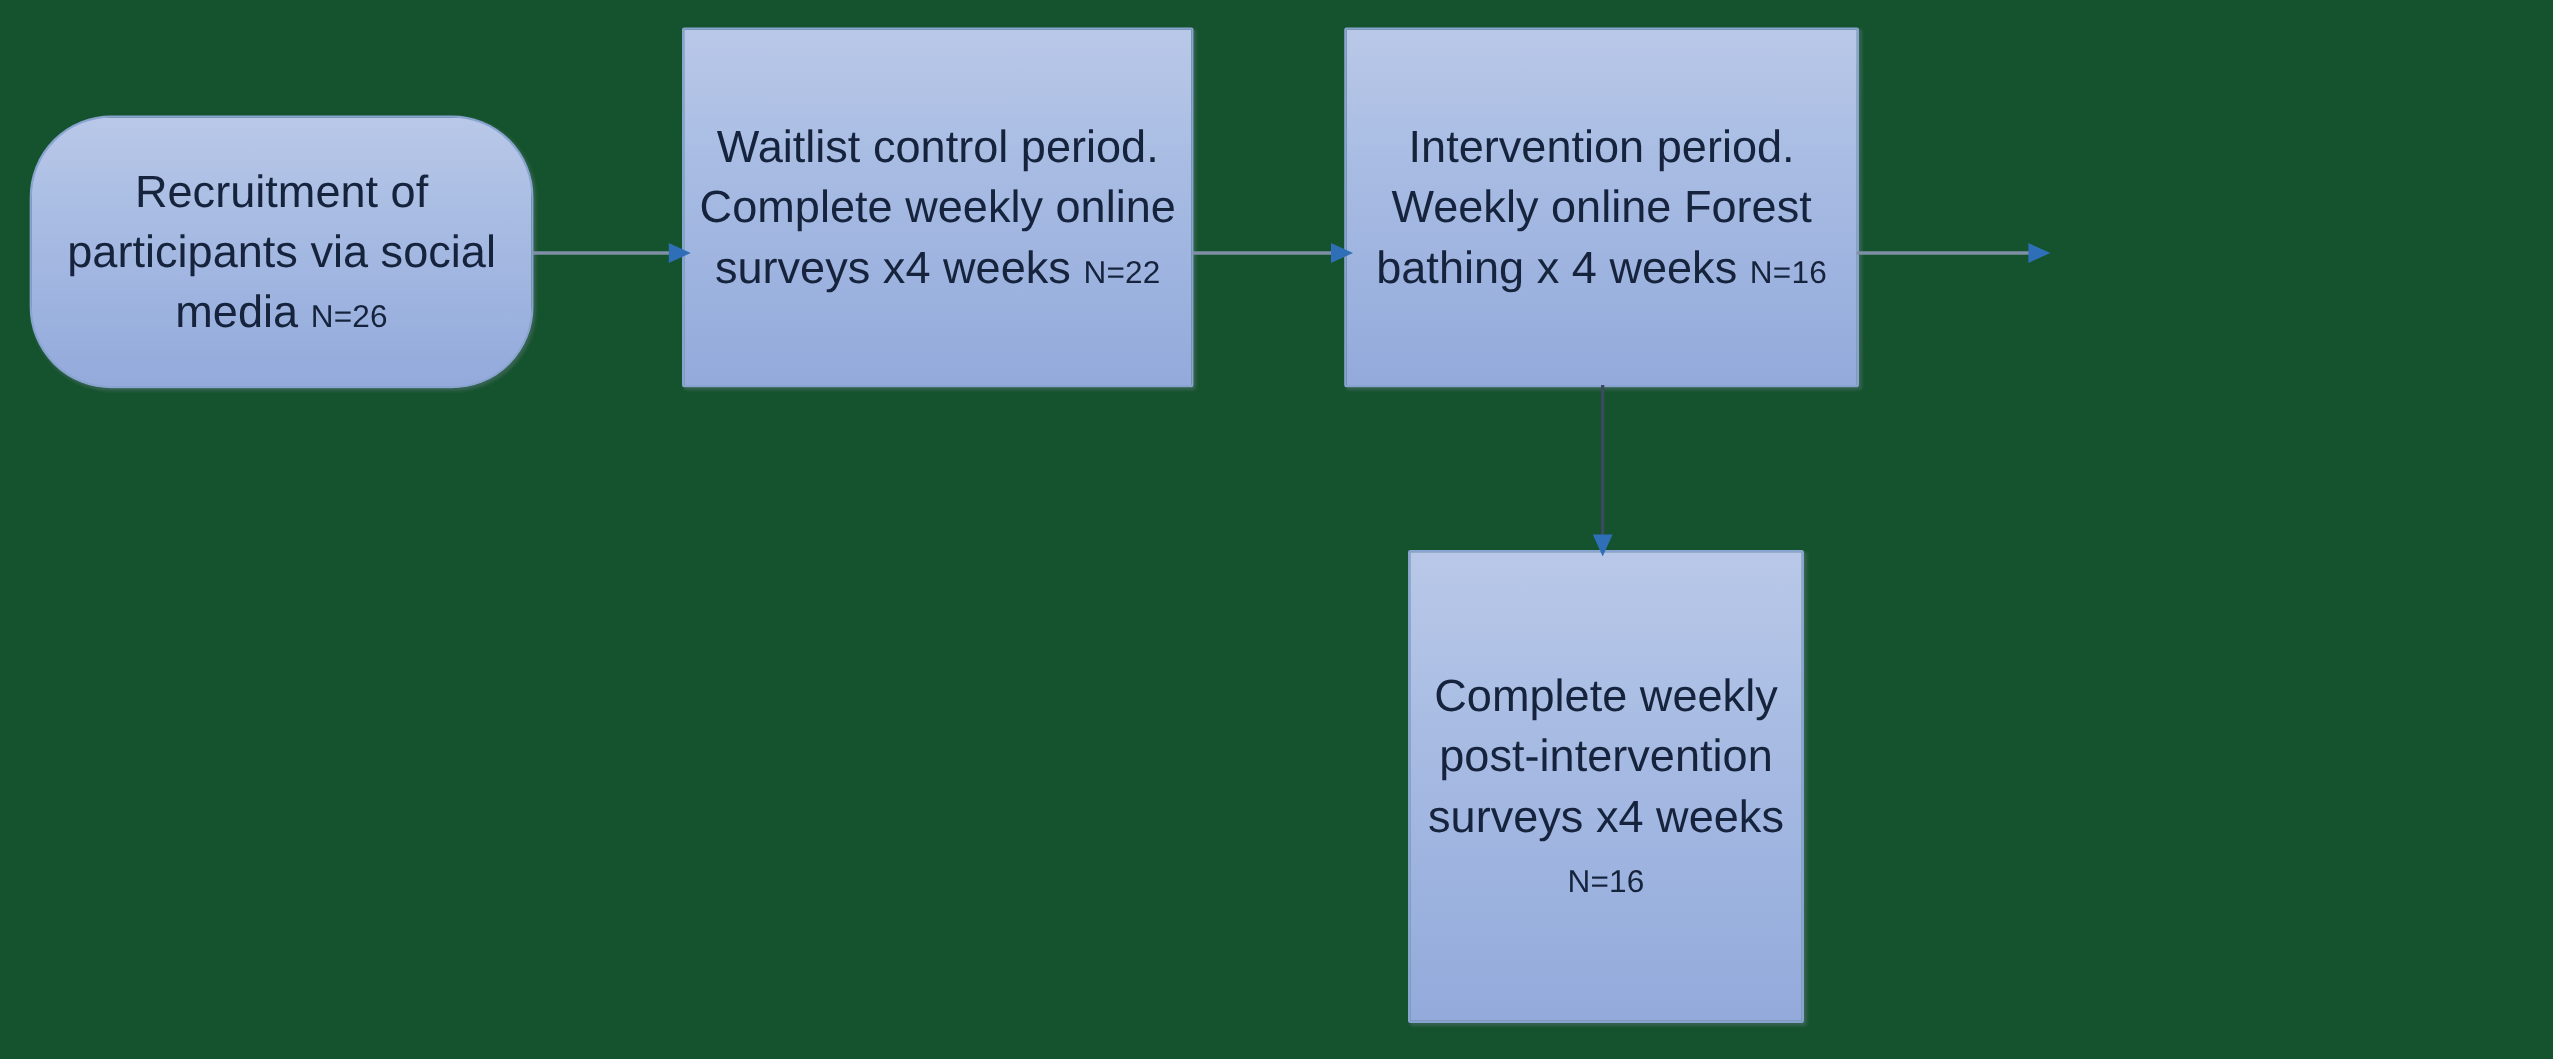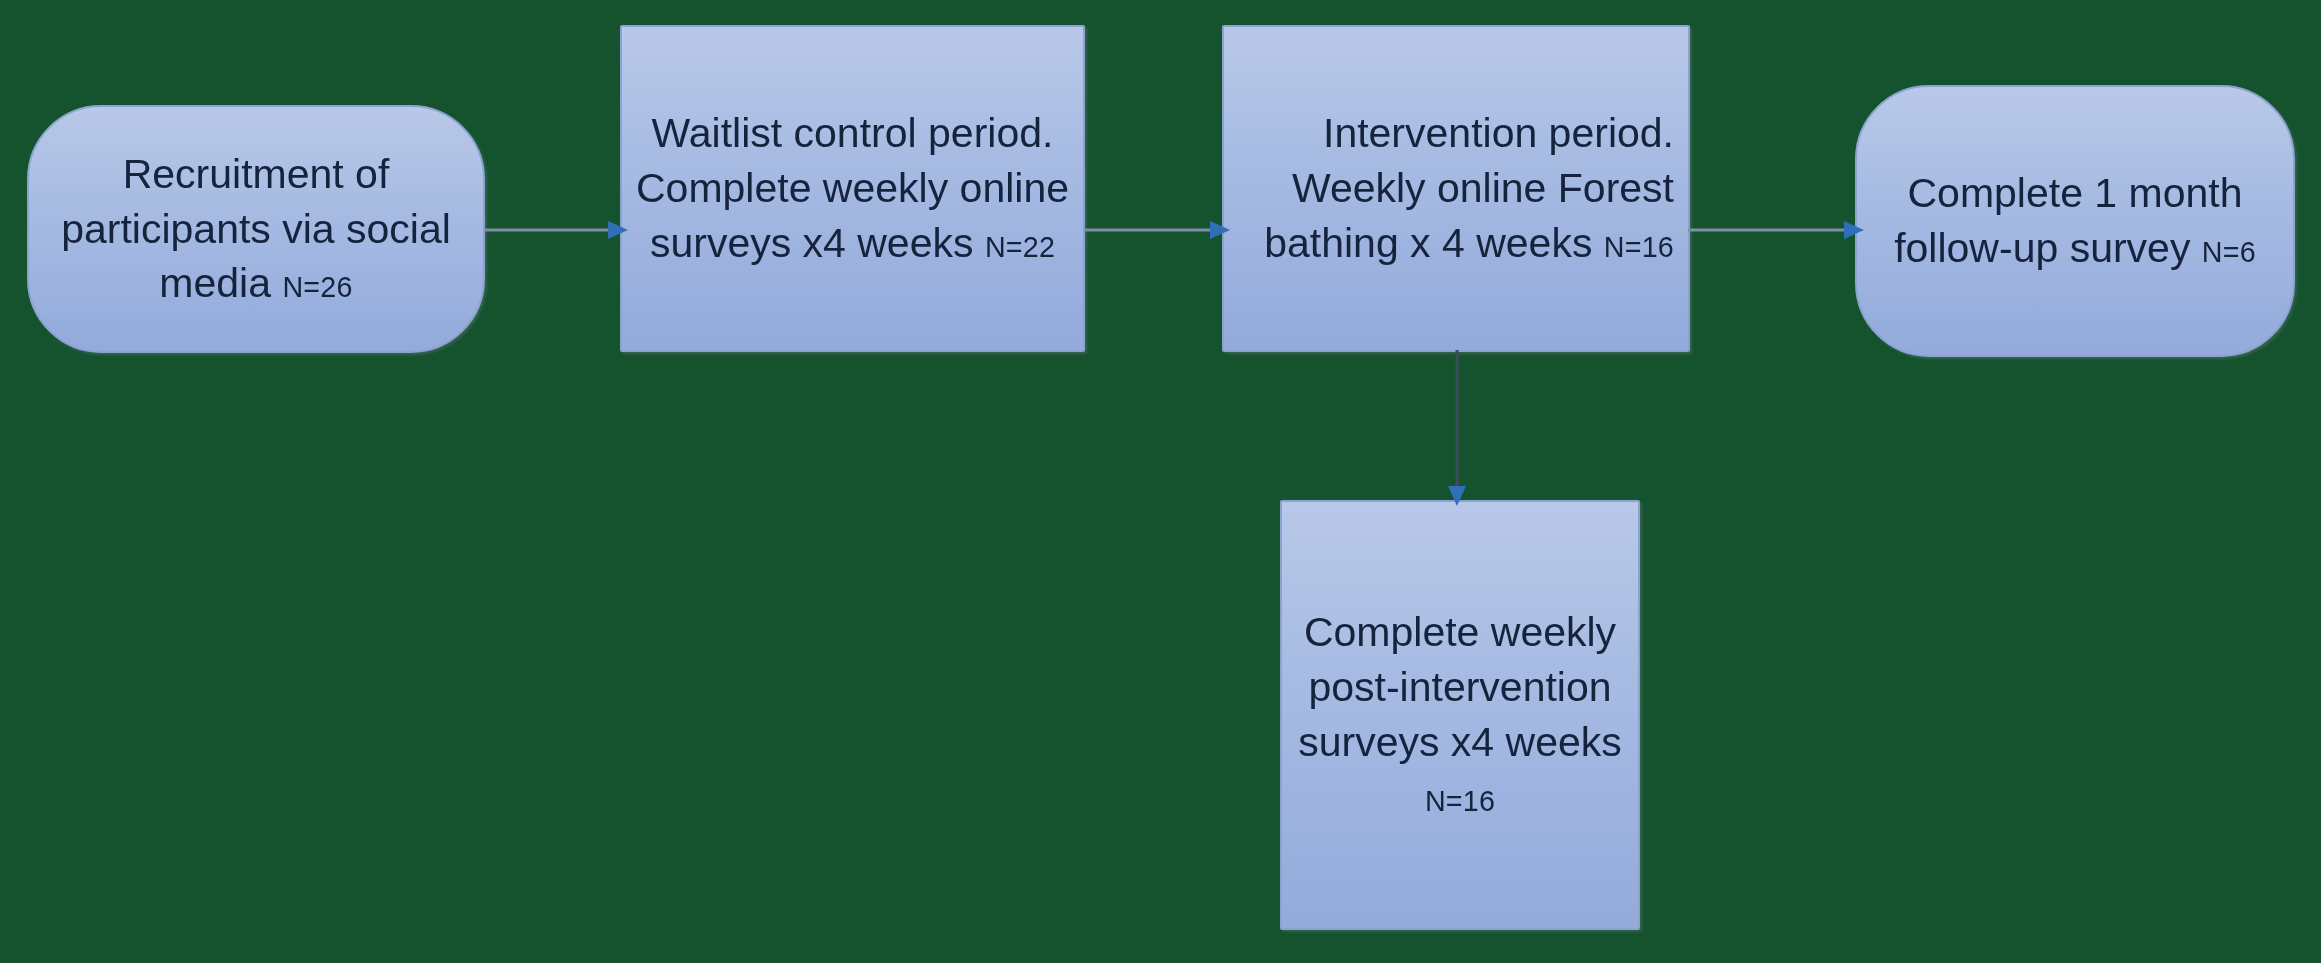--- a/index.html
+++ b/index.html
@@ -55,21 +55,20 @@
     left: 27px;  top: 105px;  width: 458px; height: 248px;
     font-size: 41px;
   }
   #node-waitlist {
     left: 620px; top: 25px;   width: 465px; height: 327px;
     font-size: 41px;
   }
   #node-intervention {
     left: 1222px; top: 25px;  width: 468px; height: 327px;
     font-size: 41px;
-    text-align: right;
   }
   #node-followup {
     left: 1855px; top: 85px;  width: 440px; height: 272px;
     font-size: 41px;
   }
   #node-postsurveys {
     left: 1280px; top: 500px; width: 360px; height: 430px;
     font-size: 41px;
     justify-content: flex-end;
   }
@@ -109,26 +108,20 @@
     </div>
   </div>
 
   <div class="node node-rect" id="node-intervention">
     <div class="txt">
       <span>Intervention period. Weekly online Forest bathing x 4 weeks</span>
       <span class="nval">N=16</span>
     </div>
   </div>
 
-  <div class="node node-rounded" id="node-followup">
-    <div class="txt">
-      <span>Complete 1 month follow-up survey</span>
-      <span class="nval">N=6</span>
-    </div>
-  </div>
 
   <div class="node node-rect" id="node-postsurveys">
     <div class="txt">
       <span>Complete weekly post-intervention surveys x4 weeks</span>
       <span class="nval">N=16</span>
     </div>
   </div>
 
   <svg class="conn-h" id="arrow-1" viewBox="0 0 144 26" preserveAspectRatio="none">
     <line x1="0" y1="13" x2="126" y2="13" stroke="#7f8fa6" stroke-width="3"></line>

